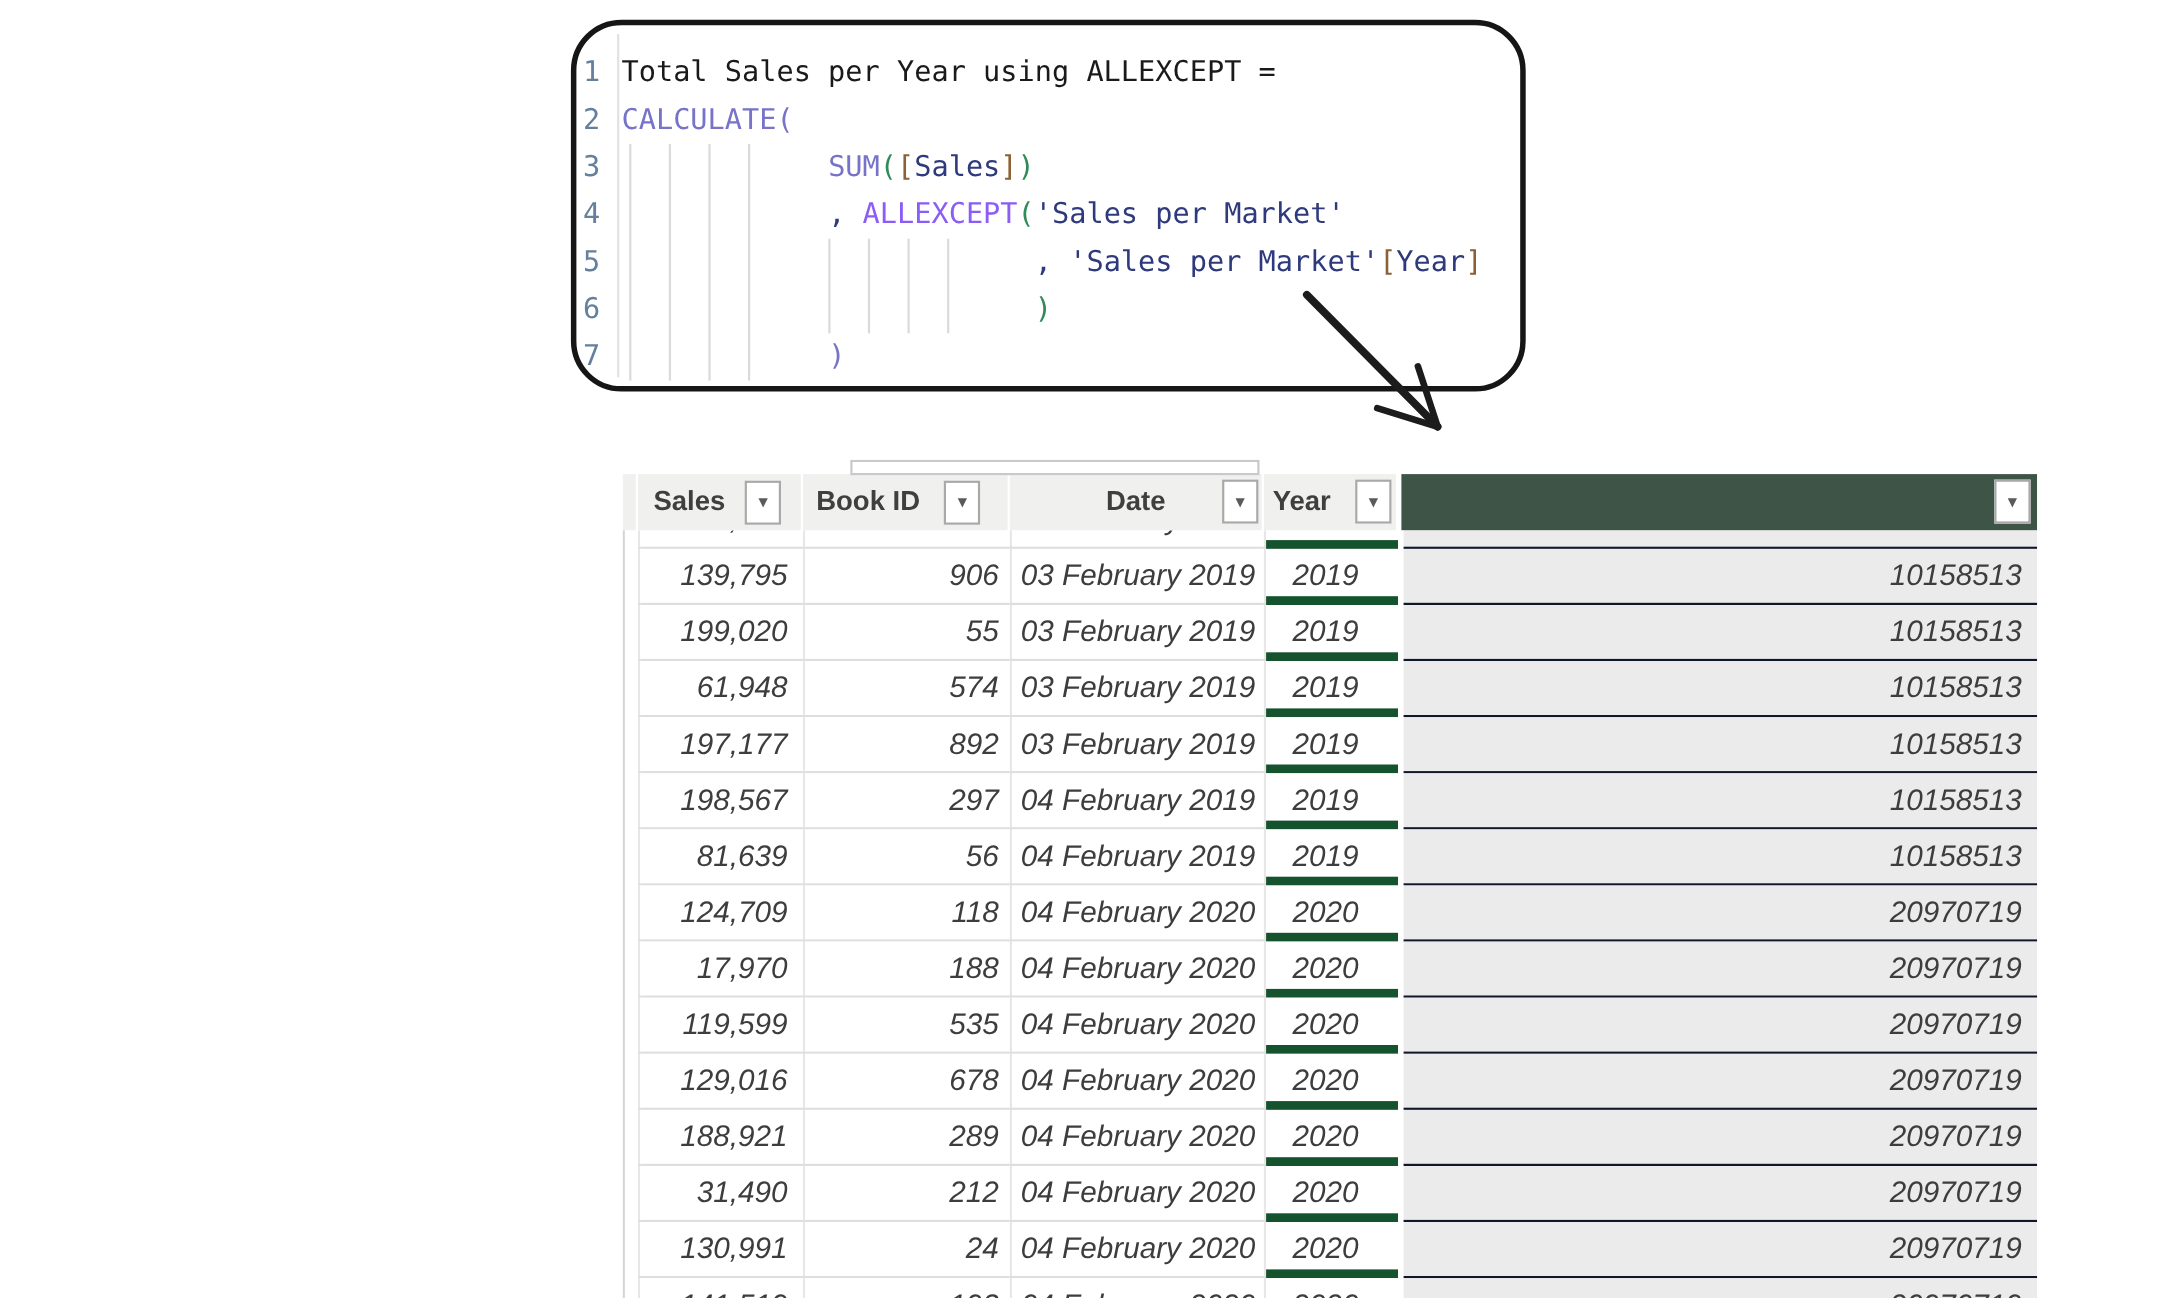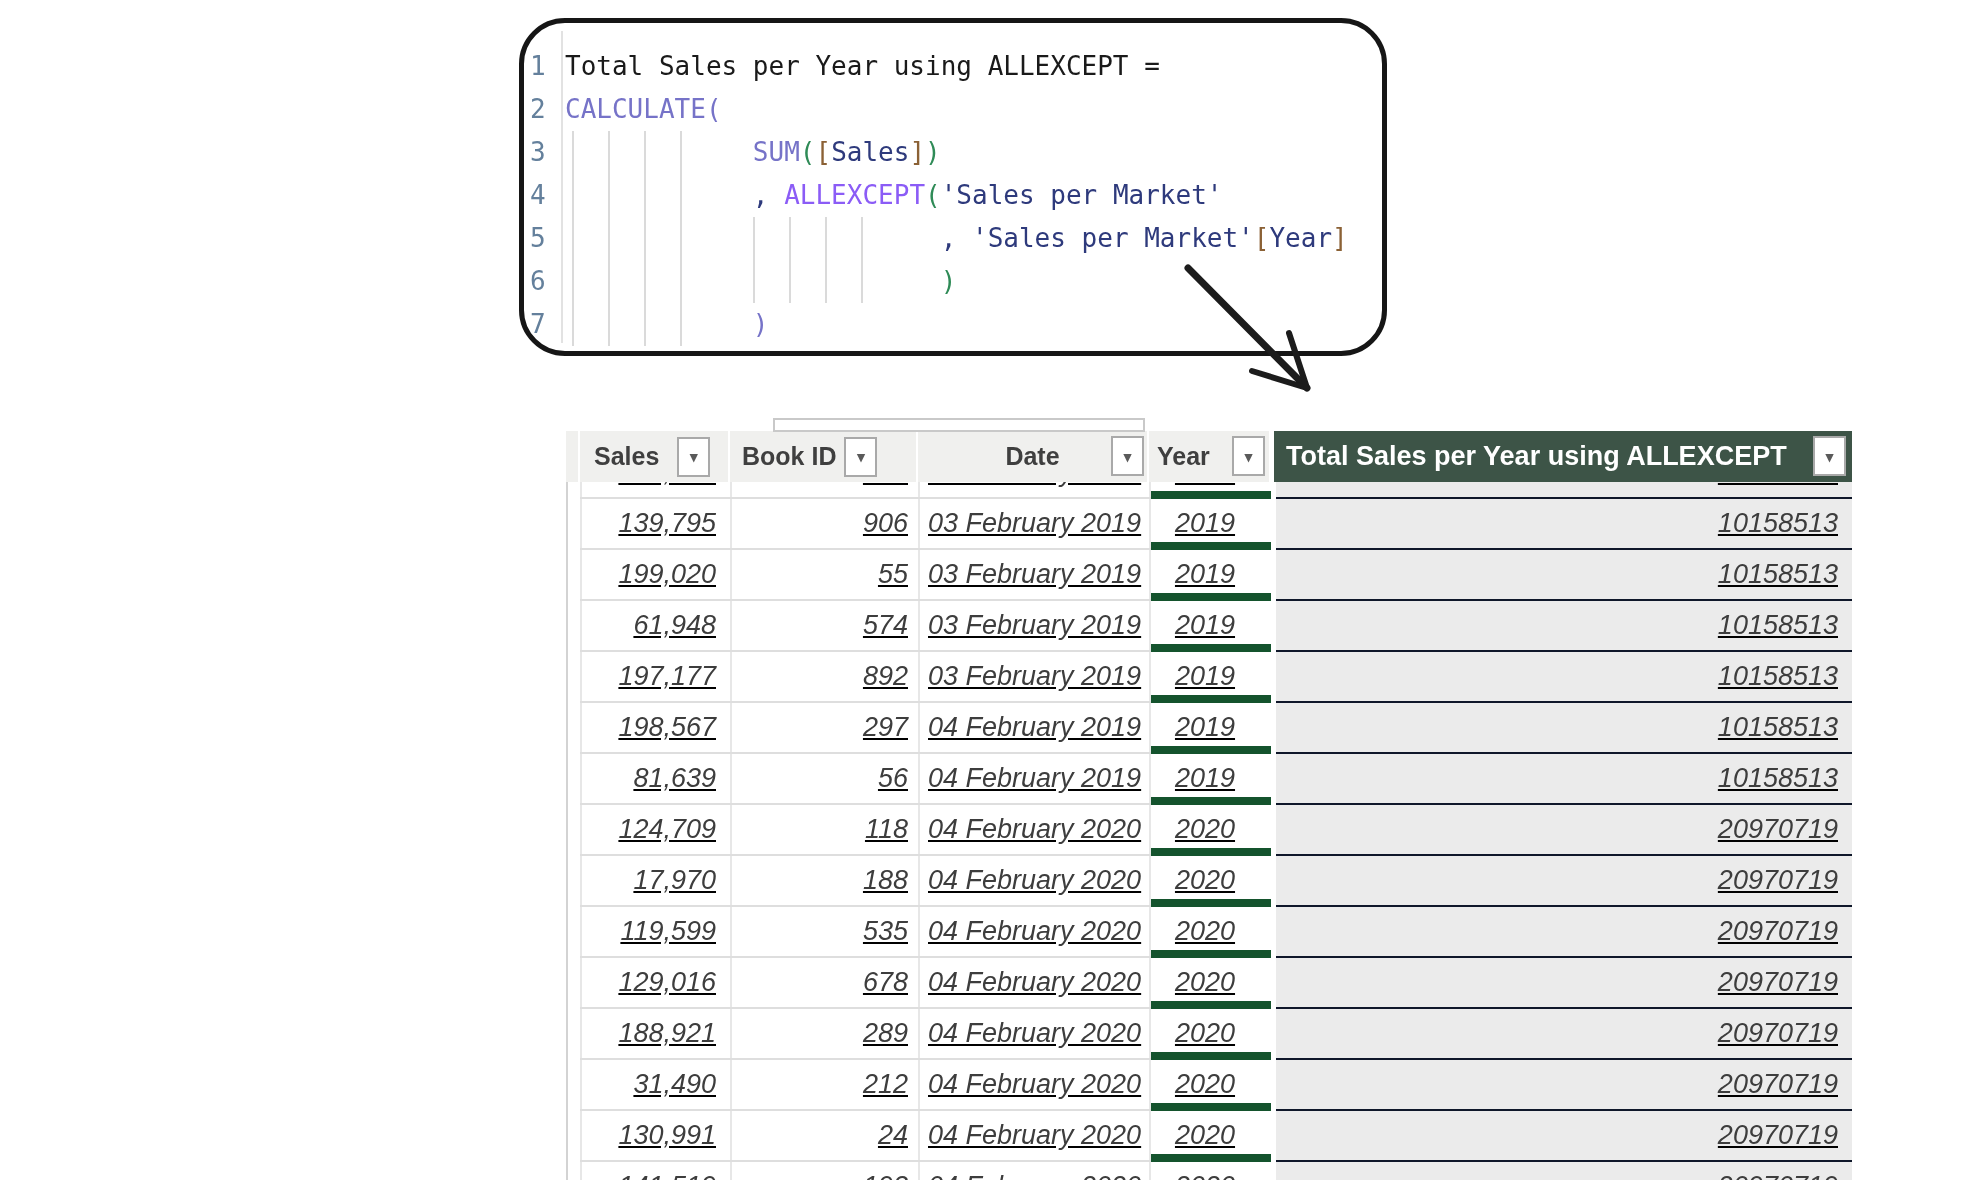--- a/index.html
+++ b/index.html
@@ -26,34 +26,34 @@
   
   .pbi-table{position:absolute;left:566px;top:418px;width:1286px;height:762px;overflow:hidden;}
   .top-thumb{position:absolute;left:207px;top:0;width:372px;height:14px;background:#ffffff;
     box-sizing:border-box;border:2px solid #c9c9c9;z-index:3;}
   .tgrid{display:grid;grid-template-columns:12px 2px 148px 2px 186px 2px 229px 2px 120px 5px 578px;}
   .thead{position:absolute;left:0;top:13px;width:1286px;height:51px;z-index:2;}
   .hcell{background:#f0f0ee;height:51px;box-sizing:border-box;position:relative;
     display:flex;align-items:center;color:#3f3f3f;font-weight:bold;font-size:25px;}
   .hgap{background:#ffffff;}
   .h-sales{padding-left:14px;gap:18px;}
-  .h-book{padding-left:12px;gap:8px;}
+  .h-book{padding-left:12px;gap:22px;}
   .h-date{justify-content:center;text-align:center;}
   .h-date .fbtn{position:absolute;right:3px;top:5px;}
   .h-year{padding-left:8px;}
   .h-year .fbtn{position:absolute;right:4px;top:5px;}
   .h-total{background:#3d5447;color:#ffffff;font-size:27px;padding-left:12px;}
   .h-total .fbtn{position:absolute;right:6px;top:5px;}
   .fbtn{width:33px;height:40px;background:#ffffff;box-sizing:border-box;border:2px solid #a9a9a9;
     display:flex;align-items:center;justify-content:center;flex:0 0 auto;cursor:pointer;}
   .fbtn .tri{font-size:15px;color:#5a5a5a;font-style:normal;line-height:1;}
 
   .tbody{position:absolute;left:0;top:64px;width:1286px;height:698px;overflow:hidden;
     border-left:2px solid #d3d3d3;box-sizing:border-box;}
-  .trow{height:51px;text-decoration:underline;}
+  .trow{height:51px;}
   .cell{box-sizing:border-box;height:100%;overflow:hidden;background:#ffffff;
     font-style:italic;color:#3d3d3d;font-size:27px;}
   .cell .ci{display:block;line-height:49px;white-space:nowrap;}
   .bgap{background:#e7e7e7;border-bottom:2px solid #dedede;}
   .bgap.wide{background:#ffffff;border-bottom:none;}
   .spc{background:transparent;}
   .c-sales{text-align:right;padding-right:14px;border-bottom:2px solid #dedede;}
   .c-book{text-align:right;padding-right:10px;border-bottom:2px solid #dedede;}
   .c-date{text-align:left;padding-left:8px;border-bottom:2px solid #dedede;}
   .c-year{text-align:center;padding-right:12px;border-bottom:8px solid #14532d;}
@@ -140,21 +140,20 @@
     </div>
     <div class="hgap"></div>
     <div class="hcell h-year">
       <span>Year</span>
       <span class="fbtn">
           <span class="tri">▾</span>
         </span>
     </div>
     <div class="hgap"></div>
     <div class="hcell h-total">
-      <span>Total Sales per Year using ALLEXCEPT</span>
       <span class="fbtn">
           <span class="tri">▾</span>
         </span>
     </div>
   </div>
 
   <div class="tbody" id="tbody">
       <div class="trow tgrid clip-top">
         <div class="spc"></div>
         <div class="bgap"></div>

